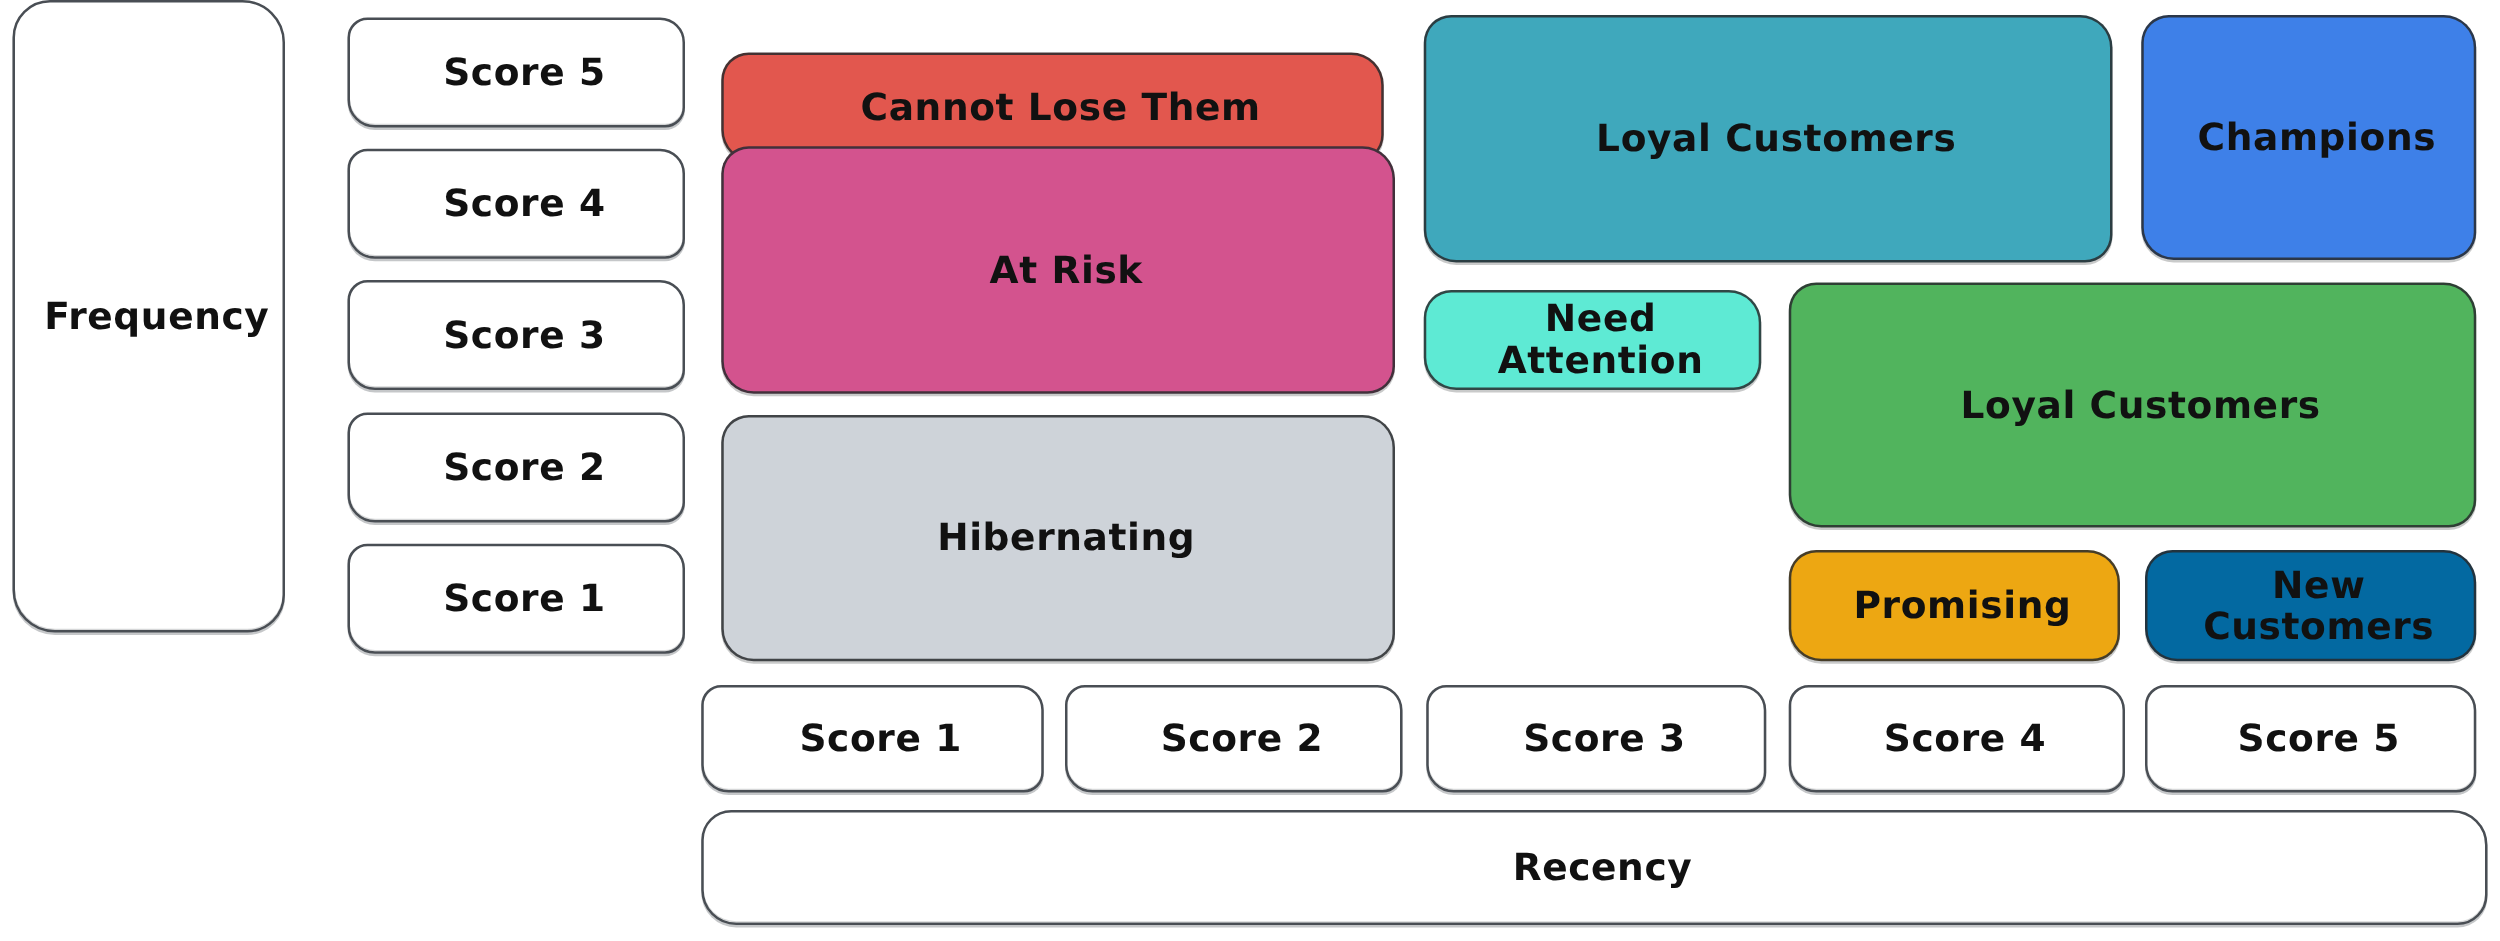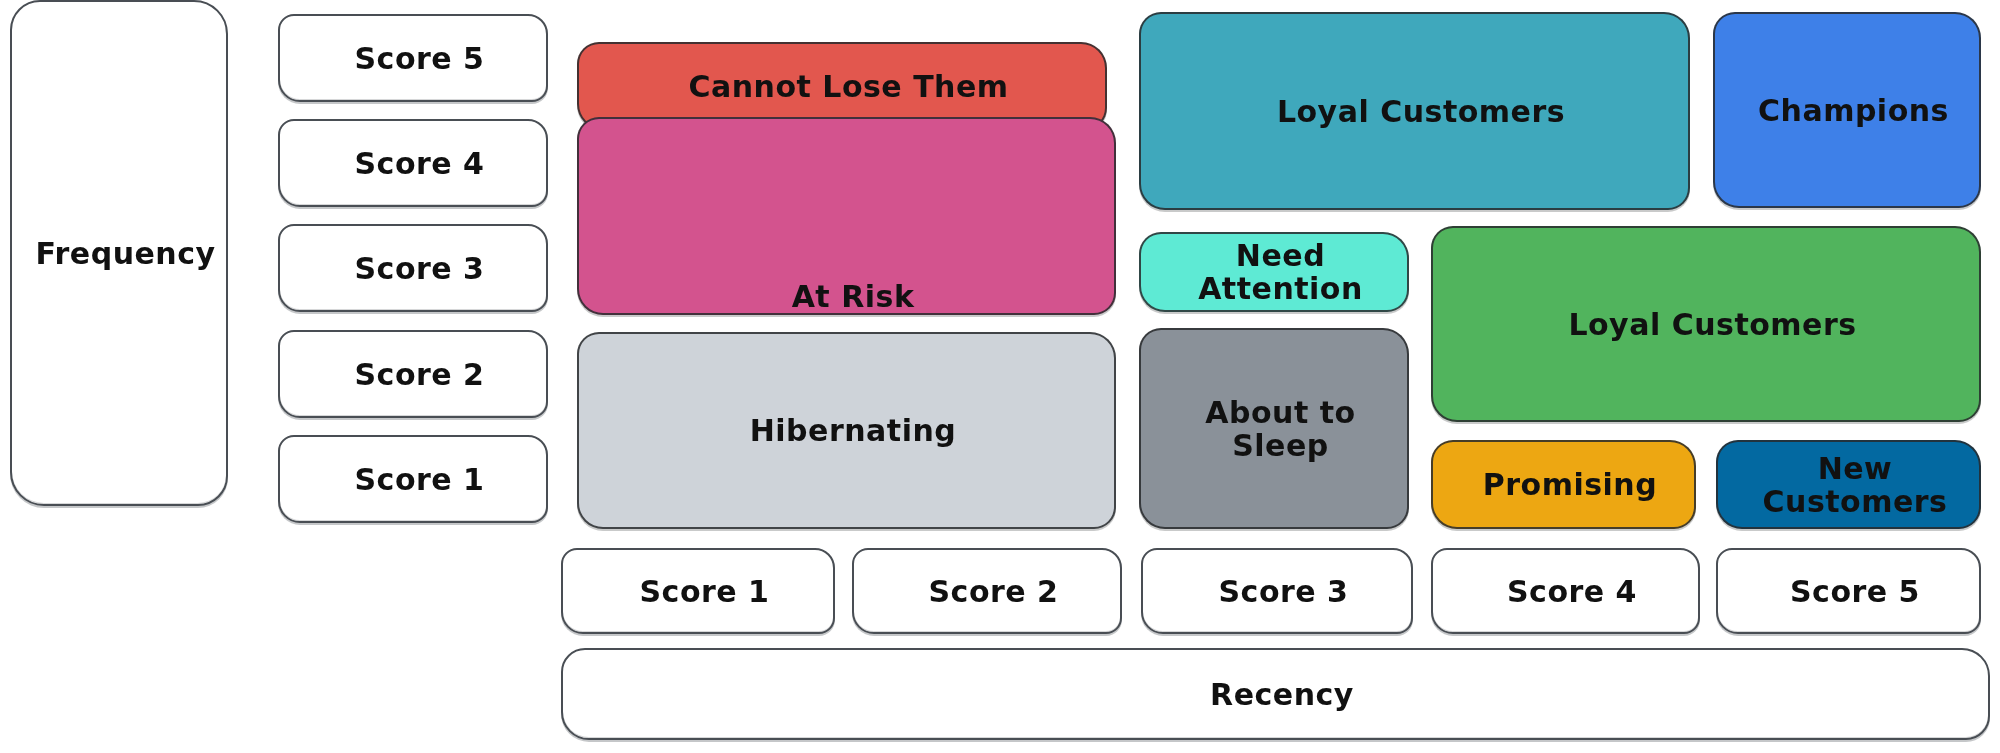--- a/index.html
+++ b/index.html
@@ -47,21 +47,21 @@
 
   
   .freq-label   { left:10px;   top:0;   width:218px;  height:506px; border-radius:30px 34px 30px 34px; }
   .fs5 { left:278px; top:14px;  width:270px; height:88px; }
   .fs4 { left:278px; top:119px; width:270px; height:88px; }
   .fs3 { left:278px; top:224px; width:270px; height:88px; }
   .fs2 { left:278px; top:330px; width:270px; height:88px; }
   .fs1 { left:278px; top:435px; width:270px; height:88px; }
 
   .seg-cannot      { left:577px;  top:14px;  width:530px; height:88px;margin-top:28px; }
-  .seg-atrisk      { left:577px;  top:117px; width:539px; height:198px;align-items:flex-end; }
+  .seg-atrisk      { left:577px;  top:117px; width:539px; height:198px; }
   .seg-hibernating { left:577px;  top:332px; width:539px; height:197px; }
   .seg-loyal-teal  { left:1139px; top:12px;  width:551px; height:198px; }
   .seg-champions   { left:1713px; top:12px;  width:268px; height:196px; }
   .seg-need        { left:1139px; top:232px; width:270px; height:80px; }
   .seg-sleep       { left:1139px; top:328px; width:270px; height:201px; }
   .seg-loyal-green { left:1431px; top:226px; width:550px; height:196px; }
   .seg-promising   { left:1431px; top:440px; width:265px; height:89px; }
   .seg-new         { left:1716px; top:440px; width:265px; height:89px; }
 
   .rs1 { left:561px;  top:548px; width:274px; height:86px; }
@@ -106,23 +106,20 @@
   </div>
   <div class="box segment seg-loyal-teal" style="background: rgb(63, 168, 188);">
     <span>Loyal Customers</span>
   </div>
   <div class="box segment seg-champions" style="background: rgb(62, 128, 232); text-align: center;">
     <span>Champions</span>
   </div>
   <div class="box segment seg-need" style="background: #5eead4;">
     <span>Need Attention</span>
   </div>
-  <div class="box segment seg-sleep" style="background: rgb(138, 145, 153);">
-    <span>About to Sleep</span>
-  </div>
   <div class="box segment seg-loyal-green" style="background: rgb(81, 180, 93);">
     <span>Loyal Customers</span>
   </div>
   <div class="box segment seg-promising" style="background: rgb(237, 167, 18);">
     <span>Promising</span>
   </div>
   <div class="box segment seg-new" style="background: #0369a1;">
     <span>New Customers</span>
   </div>
 

